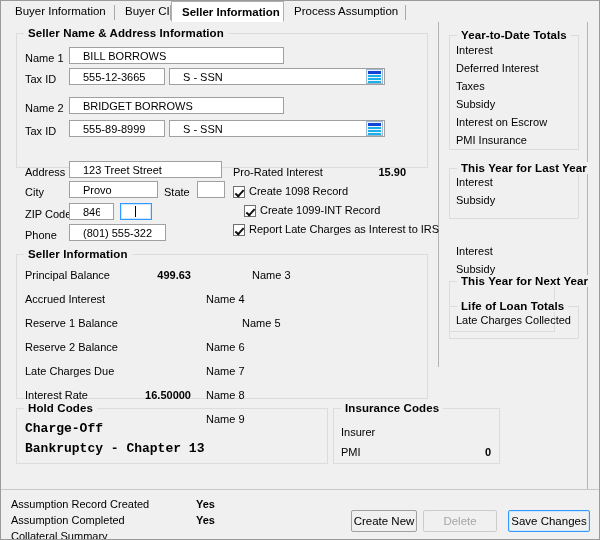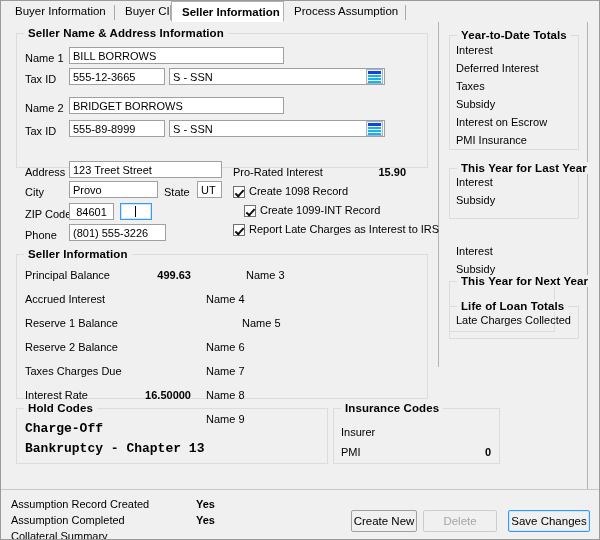--- a/index.html
+++ b/index.html
@@ -119,21 +119,21 @@
 
   
   .tf {
     position: absolute;
     box-sizing: border-box;
     background: #ffffff;
     border: 1px solid #a0a0a0;
     font-family: "Liberation Sans", sans-serif;
     font-size: 11px;
     color: #000;
-    padding: 0 3px;
+    padding: 0 13px;
     height: 17px;
     line-height: 15px;
     outline: none;
   }
   .tf.focused {
     border: 1px solid #3399ff;
     box-shadow: 0 0 0 1px #cfe6ff inset;
   }
   .caret {
     position: absolute;
@@ -330,26 +330,26 @@
     </div>
 
     <div class="lbl" style="left:24px; top:247px;">Principal Balance</div>
     <div class="val" style="left:115px; top:247px; width:75px;">499.63</div>
     <div class="lbl" style="left:24px; top:271px;">Accrued Interest</div>
     <div class="val" style="left:115px; top:271px; width:75px;"></div>
     <div class="lbl" style="left:24px; top:295px;">Reserve 1 Balance</div>
     <div class="val" style="left:115px; top:295px; width:75px;"></div>
     <div class="lbl" style="left:24px; top:319px;">Reserve 2 Balance</div>
     <div class="val" style="left:115px; top:319px; width:75px;"></div>
-    <div class="lbl" style="left:24px; top:343px;">Taxes Charges Due</div>
+    <div class="lbl" style="left:24px; top:343px;">Late Charges Due</div>
     <div class="val" style="left:115px; top:343px; width:75px;"></div>
     <div class="lbl" style="left:24px; top:367px;">Interest Rate</div>
     <div class="val" style="left:115px; top:367px; width:75px;">16.50000</div>
 
-    <div class="lbl" style="left:205px; top:247px;padding-left:40px;">Name 3</div>
+    <div class="lbl" style="left:211px; top:247px;padding-left:40px;">Name 3</div>
     <div class="lbl" style="left:205px; top:271px;">Name 4</div>
     <div class="lbl" style="left:205px; top:295px;margin-left:36px;">Name 5</div>
     <div class="lbl" style="left:205px; top:319px;">Name 6</div>
     <div class="lbl" style="left:205px; top:343px;">Name 7</div>
     <div class="lbl" style="left:205px; top:367px;">Name 8</div>
     <div class="lbl" style="left:205px; top:391px;">Name 9</div>
 
     <div class="grp" style="left:15px; top:386px; width:312px; height:56px;">
       <div class="grp-title">Hold Codes</div>
     </div>

